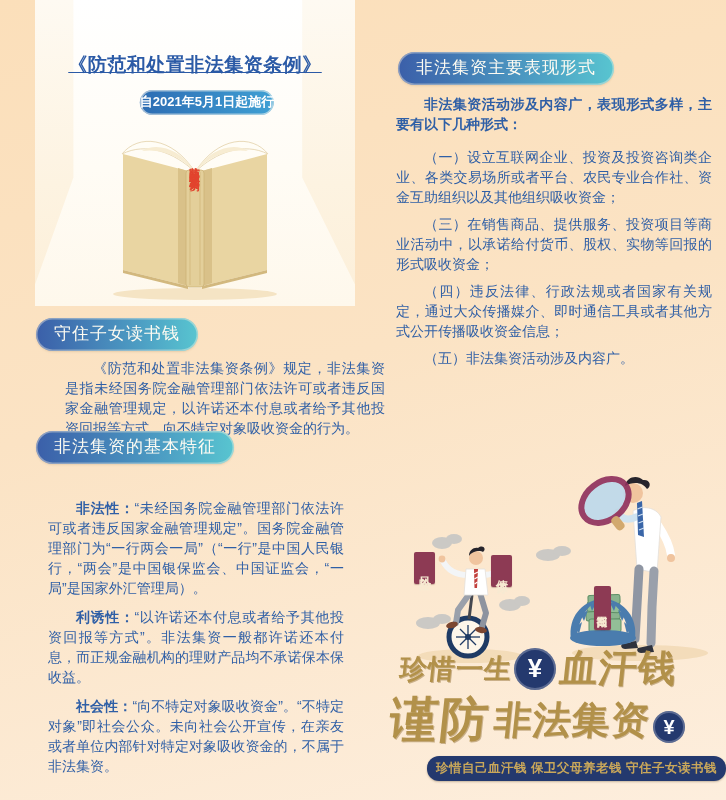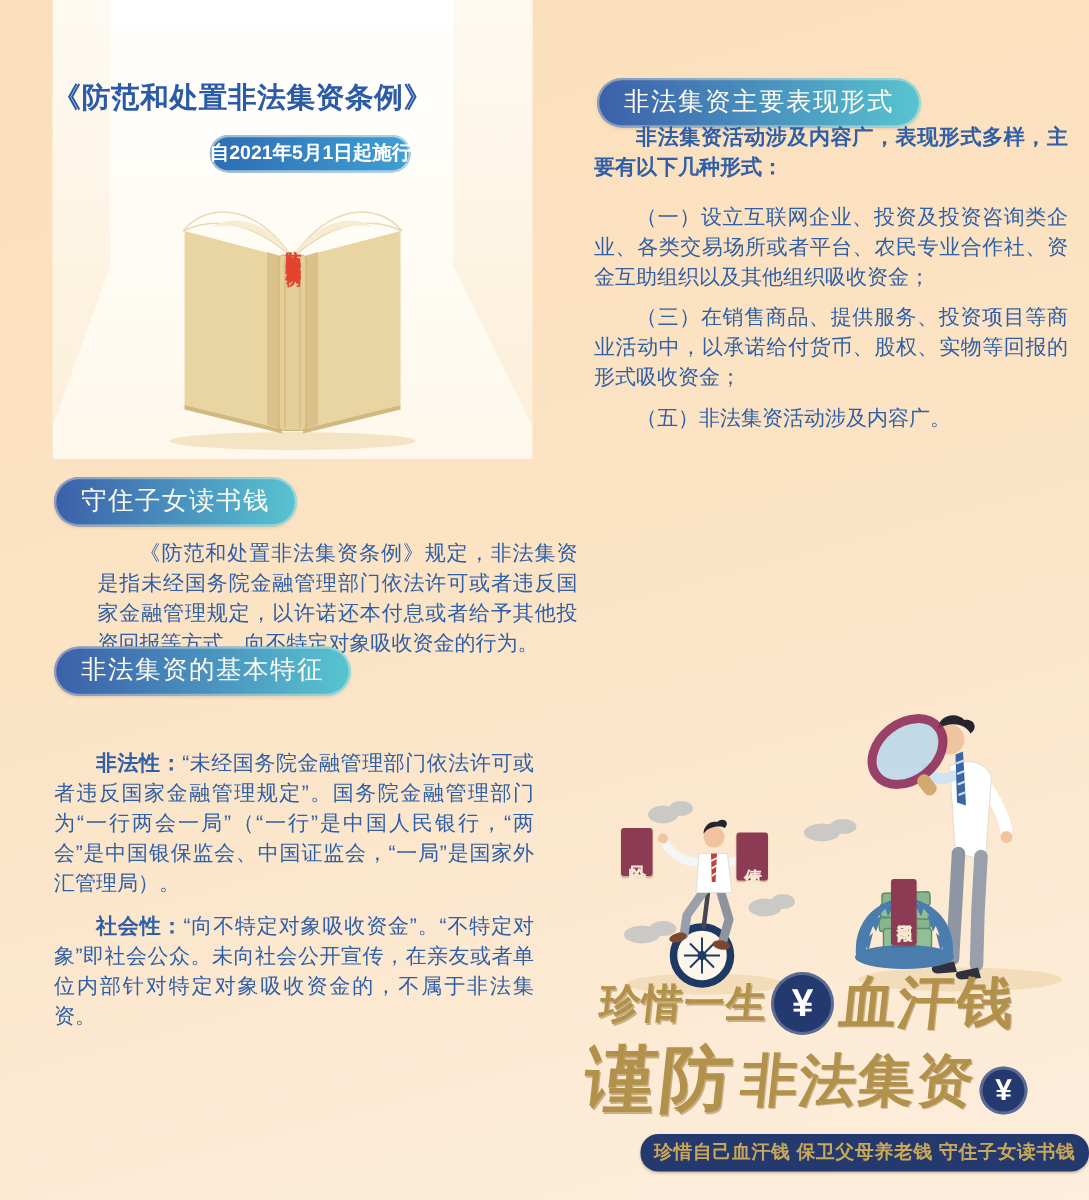--- a/index.html
+++ b/index.html
@@ -12,22 +12,22 @@
   .hero-card{
     position:absolute;left:35px;top:0;width:320px;height:306px;
     background:linear-gradient(180deg,#fefaf2 0%,#fdf3e1 60%,#fcefd9 100%);
   }
   .hero-beam{
     position:absolute;inset:0;
     background:linear-gradient(180deg,#ffffff 0%,#fffcf5 55%,#fef8ec 100%);
     clip-path:polygon(12% 0,83.5% 0,83.5% 58%,100% 93%,100% 100%,0 100%,0 93%,12% 58%);
   }
   .hero-title{
-    position:absolute;left:0;top:52px;width:100%;text-align:left;
-    font-size:19px;font-weight:bold;color:#2b5aa6;letter-spacing:.5px;
+    position:absolute;left:0;top:52px;width:100%;text-align:center;
+    font-size:19px;font-weight:bold;color:#2b5aa6;letter-spacing:.5px;text-decoration:underline;
   }
   .hero-badge{
     position:absolute;left:50%;top:90px;transform:translateX(-50%);
     background:linear-gradient(90deg,#2d6cb3,#3fa0d4);color:#ffffff;
     font-size:13px;font-weight:bold;padding:3px 0 4px;border-radius:13px;
     white-space:nowrap;box-shadow:inset 0 0 0 1.5px rgba(255,252,240,.55);margin-left:12px;
   }
   .book-wrap{position:absolute;left:50%;top:124px;transform:translateX(-50%);width:190px;height:178px;}
   .spine-text{
     position:absolute;left:50%;top:34px;transform:translateX(-50%);
@@ -42,23 +42,23 @@
     box-shadow:inset 0 0 0 1.5px rgba(255,246,224,.4),0 1px 2px rgba(120,90,40,.15);
   }
   .pill-def{left:36px;top:318px;}
   .pill-feat{left:36px;top:431px;}
   .pill-forms{left:398px;top:52px;}
   
   .body-text{font-size:14px;line-height:20px;color:#2f5fa6;text-align:justify;}
   .indent{text-indent:2em;margin-left:29px;}
   .def-body{position:absolute;left:36px;top:358px;width:320px;}
   .feat-list{position:absolute;left:36px;top:498px;width:320px;}
-  .feat-list p{margin:0 0 9px;}
+  .feat-list p{margin:0 12px 9px;}
   .feat-label{font-weight:bold;}
-  .forms-col{position:absolute;left:396px;top:81px;width:316px;}
+  .forms-col{position:absolute;left:396px;top:94px;width:316px;}
   .forms-col .intro{font-weight:bold;margin:0 0 13px;}
   .forms-col p.item{margin:0 0 7px;}
   
   .illus{position:absolute;left:390px;top:455px;width:336px;height:215px;}
   .illus svg{position:absolute;left:0;top:0;}
   .v-sign{
     position:absolute;display:flex;align-items:center;justify-content:center;
     background:#8d3a54;color:#f7ead2;font-weight:bold;
     writing-mode:vertical-rl;text-orientation:upright;letter-spacing:1px;
     border-radius:2px;box-shadow:0 1px 1px rgba(90,40,40,.3);
@@ -124,28 +124,30 @@
       <div class="spine-text">防范和处置非法集资条例</div>
     </div>
   </div>
 
   <div class="pill pill-def">守住子女读书钱</div>
   <div class="body-text indent def-body">《防范和处置非法集资条例》规定，非法集资是指未经国务院金融管理部门依法许可或者违反国家金融管理规定，以许诺还本付息或者给予其他投资回报等方式，向不特定对象吸收资金的行为。</div>
 
   <div class="pill pill-feat">非法集资的基本特征</div>
   <div class="feat-list">
     <p class="body-text indent"><span class="feat-label">非法性：</span><span>“未经国务院金融管理部门依法许可或者违反国家金融管理规定”。国务院金融管理部门为“一行两会一局”（“一行”是中国人民银行，“两会”是中国银保监会、中国证监会，“一局”是国家外汇管理局）。</span></p>
+    <p class="body-text indent"><span class="feat-label">利诱性：</span><span>“以许诺还本付息或者给予其他投资回报等方式”。非法集资一般都许诺还本付息，而正规金融机构的理财产品均不承诺保本保收益。</span></p>
     <p class="body-text indent"><span class="feat-label">社会性：</span><span>“向不特定对象吸收资金”。“不特定对象”即社会公众。未向社会公开宣传，在亲友或者单位内部针对特定对象吸收资金的，不属于非法集资。</span></p>
   </div>
 
   <div class="pill pill-forms">非法集资主要表现形式</div>
   <div class="forms-col">
     <p class="body-text indent intro">非法集资活动涉及内容广，表现形式多样，主要有以下几种形式：</p>
     <p class="body-text indent item">（一）设立互联网企业、投资及投资咨询类企业、各类交易场所或者平台、农民专业合作社、资金互助组织以及其他组织吸收资金；</p>
     <p class="body-text indent item">（三）在销售商品、提供服务、投资项目等商业活动中，以承诺给付货币、股权、实物等回报的形式吸收资金；</p>
+    <p class="body-text indent item">（四）违反法律、行政法规或者国家有关规定，通过大众传播媒介、即时通信工具或者其他方式公开传播吸收资金信息；</p>
     <p class="body-text indent item">（五）非法集资活动涉及内容广。</p>
   </div>
 
   <div class="illus">
     <svg viewBox="0 0 336 215" width="336" height="215">
 
       <ellipse cx="80" cy="201" rx="52" ry="7" fill="#f0d5ae" opacity="0.7"></ellipse>
       <ellipse cx="250" cy="198" rx="68" ry="8" fill="#f0d5ae" opacity="0.7"></ellipse>
 
       <g fill="#cbc9c5">

